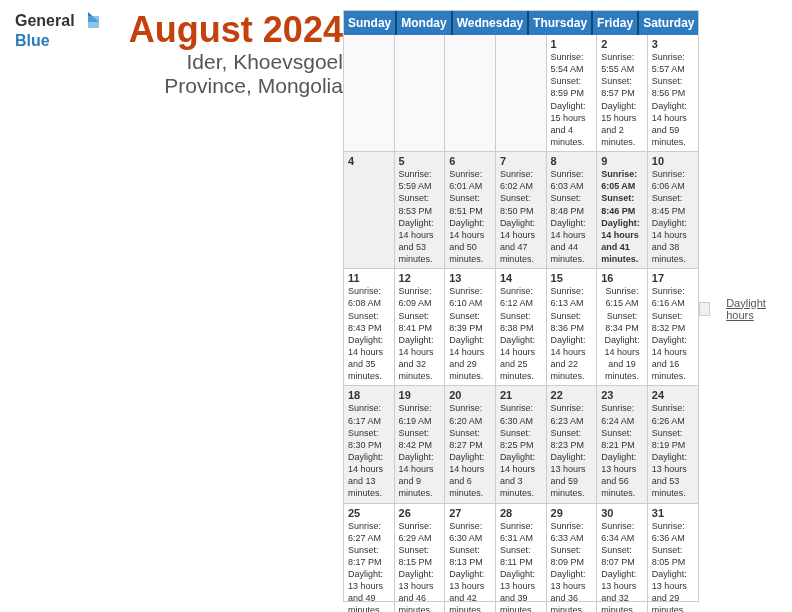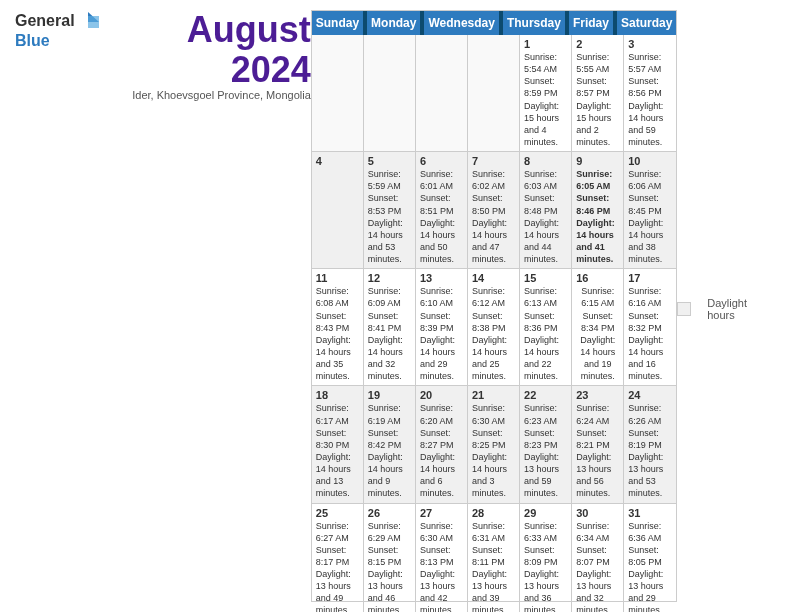--- a/index.html
+++ b/index.html
@@ -26,45 +26,45 @@
       display: flex;
       flex-direction: column;
       align-items: flex-start;
     }
     .title-block {
       text-align: right;
     }
     .main-title {
       font-size: 36px;
       font-weight: bold;
-      color: #4c1d95;
+      color: #c2410c;
       line-height: 1.1;
     }
     .subtitle {
-      font-size: 11px;
+      font-size: 21px;
       color: #555;
     }
     .calendar {
       flex: 1;
       display: flex;
       flex-direction: column;
       border: 1px solid #ccc;
     }
     .cal-header {
       display: grid;
       grid-template-columns: repeat(7, 1fr);
       background: #2e7bbf;
     }
     .cal-header-cell {
       color: #fff;
       font-weight: bold;
       font-size: 12px;
       padding: 5px 4px;
       text-align: center;
-      border-right: 4px solid #0c4a6e;
+      border-right: 2px solid #0c4a6e;
     }
     .cal-header-cell:last-child { border-right: none; }
     .cal-body {
       flex: 1;
       display: flex;
       flex-direction: column;
     }
     .cal-row {
       display: grid;
       grid-template-columns: repeat(7, 1fr);
@@ -94,20 +94,21 @@
       line-height: 1.35;
       color: #333;
     }
     .footer {
       display: flex;
       align-items: center;
       gap: 16px;
       margin-top: 5px;
       font-size: 11px;
       color: #555;
+      text-decoration: underline;
     }
     .daylight-box {
       width: 14px;
       height: 14px;
       background: #f0f0f0;
       border: 1px solid #ccc;
       display: inline-block;
     }
   </style>
 </head>

